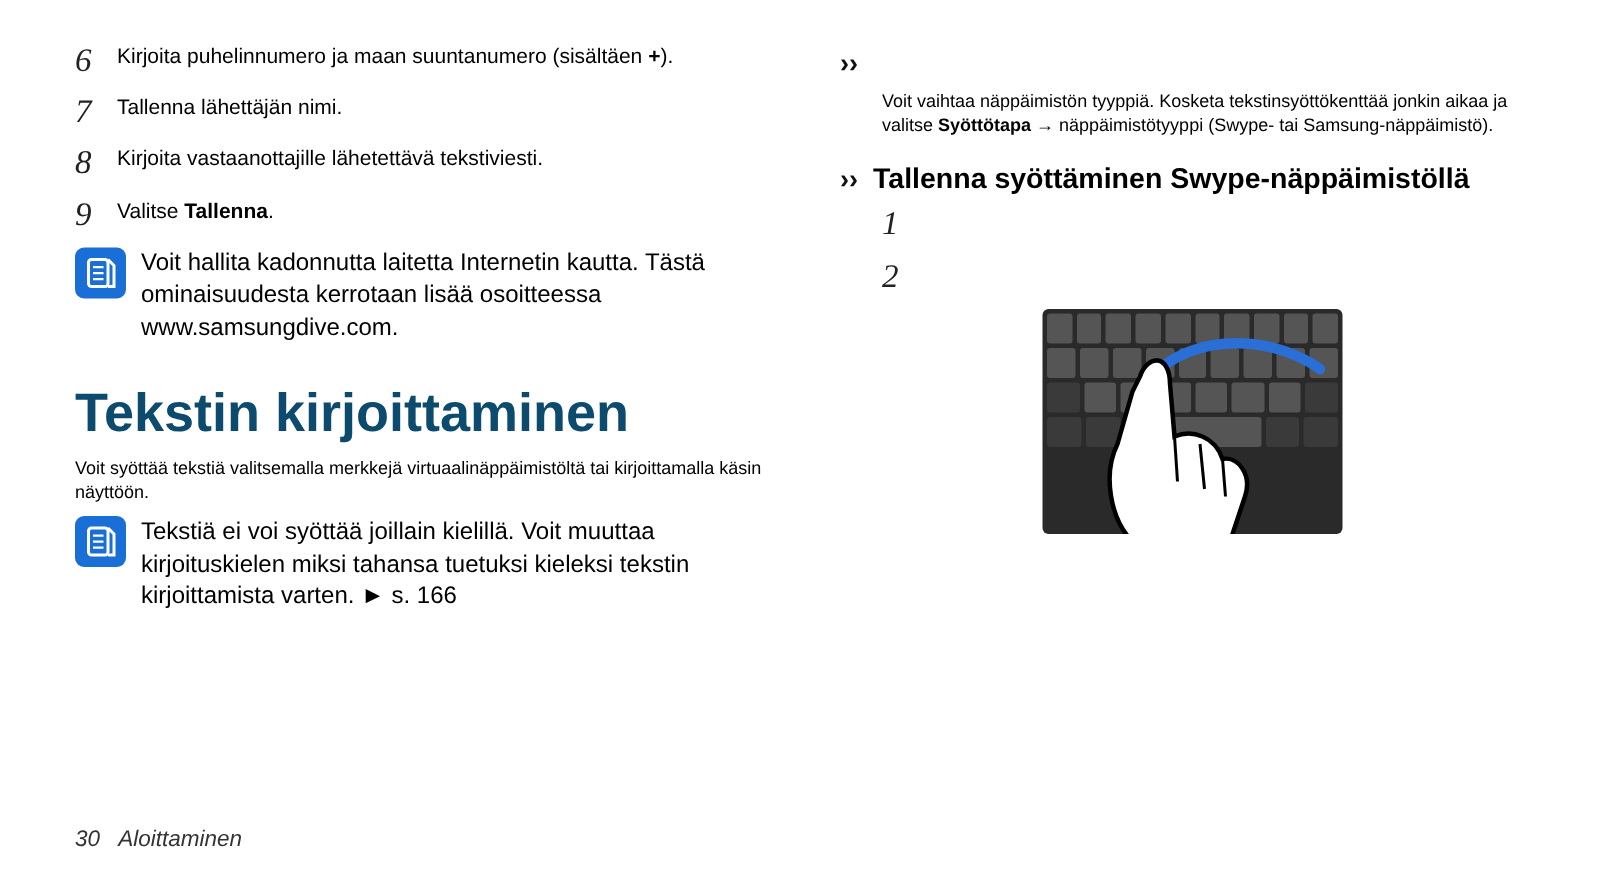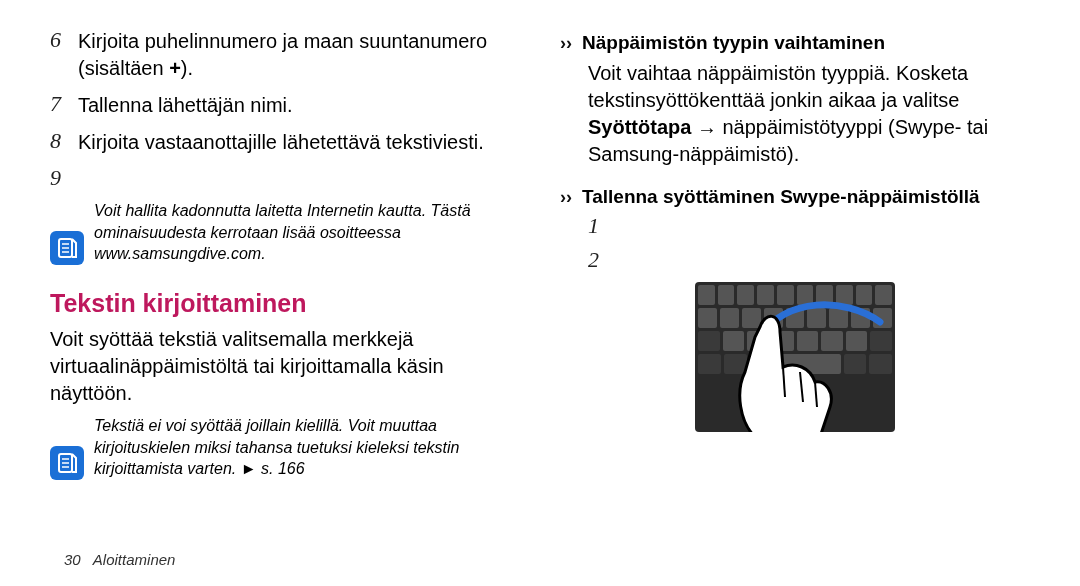--- a/index.html
+++ b/index.html
@@ -29,56 +29,55 @@
   .num {
     font-family: Georgia, 'Times New Roman', serif;
     font-style: italic;
     font-size: 22px;
     width: 28px;
     flex-shrink: 0;
     color: #222;
     line-height: 1.1;
   }
   .num-body {
-    font-size: 20px;
+    font-size: 14px;
     flex: 1;
   }
   .note {
     display: flex;
-    align-items: flex-end;
+    align-items: flex-start;
     margin-top: 6px;
     margin-bottom: 8px;
-    font-style: italic;
   }
   .note-icon {
     width: 34px;
     height: 34px;
     flex-shrink: 0;
     background: #1a6fd6;
     border-radius: 6px;
     margin-right: 10px;
     display: flex;
     align-items: center;
     justify-content: center;
   }
   .note-icon svg { width: 24px; height: 24px; }
   .note-body {
     font-size: 16px;
     line-height: 1.35;
     flex: 1;
   }
   .heading-main {
-    color: #be185d;
-    font-size: 25px;
+    color: #0c4a6e;
+    font-size: 36px;
     font-weight: 600;
     margin-top: 24px;
     margin-bottom: 8px;
   }
   .body-text {
-    font-size: 20px;
+    font-size: 12px;
     line-height: 1.35;
     margin-bottom: 8px;
   }
   .sub-heading {
     display: flex;
     align-items: baseline;
     font-weight: bold;
     font-size: 19px;
     margin-bottom: 6px;
     margin-top: 4px;
@@ -125,21 +124,21 @@
     position: absolute;
     left: 30px;
     top: 30px;
     width: 120px;
     height: 130px;
     pointer-events: none;
   }
   .footer {
     position: absolute;
     bottom: 18px;
-    left: 64px;
+    left: 50px;
     font-size: 15px;
     color: #333;
   }
   .footer .pnum {
     font-style: italic;
     margin-right: 8px;
   }
   .footer .ptitle { font-style: italic; }
   .bold { font-weight: bold; }
 </style>
@@ -158,20 +157,23 @@
     <div class="num-item">
       <div class="num">7</div>
       <div class="num-body">Tallenna lähettäjän nimi.</div>
     </div>
     <div class="num-item">
       <div class="num">8</div>
       <div class="num-body">Kirjoita vastaanottajille lähetettävä tekstiviesti.</div>
     </div>
     <div class="num-item">
       <div class="num">9</div>
+      <div class="num-body">
+        <span>Valitse </span><span class="bold">Tallenna</span><span>.</span>
+      </div>
     </div>
 
     <div class="note">
       <div class="note-icon">
         <svg viewBox="0 0 24 24">
             <rect x="4" y="3" width="13" height="18" rx="2" fill="none" stroke="#fff" stroke-width="2"></rect>
             <path d="M17 3 l4 4 v14 h-4" fill="none" stroke="#fff" stroke-width="2"></path>
             <line x1="7" y1="8" x2="14" y2="8" stroke="#fff" stroke-width="1.5"></line>
             <line x1="7" y1="12" x2="14" y2="12" stroke="#fff" stroke-width="1.5"></line>
             <line x1="7" y1="16" x2="14" y2="16" stroke="#fff" stroke-width="1.5"></line>
@@ -193,21 +195,20 @@
             <line x1="7" y1="16" x2="14" y2="16" stroke="#fff" stroke-width="1.5"></line>
           </svg>
       </div>
       <div class="note-body">Tekstiä ei voi syöttää joillain kielillä. Voit muuttaa kirjoituskielen miksi tahansa tuetuksi kieleksi tekstin kirjoittamista varten. ► s. 166</div>
     </div>
   </div>
 
   <div class="col">
     <div class="sub-heading">
       <span class="chevron">››</span>
-      <span>Näppäimistön tyypin vaihtaminen</span>
     </div>
     <div class="body-text" style="padding-left:28px;">
       <span>Voit vaihtaa näppäimistön tyyppiä. Kosketa tekstinsyöttökenttää jonkin aikaa ja valitse </span><span class="bold">Syöttötapa</span><span> → näppäimistötyyppi (Swype- tai Samsung-näppäimistö).</span>
     </div>
 
     <div class="sub-heading sub-heading-block2">
       <span class="chevron">››</span>
       <span>Tallenna syöttäminen Swype-näppäimistöllä</span>
     </div>
 

